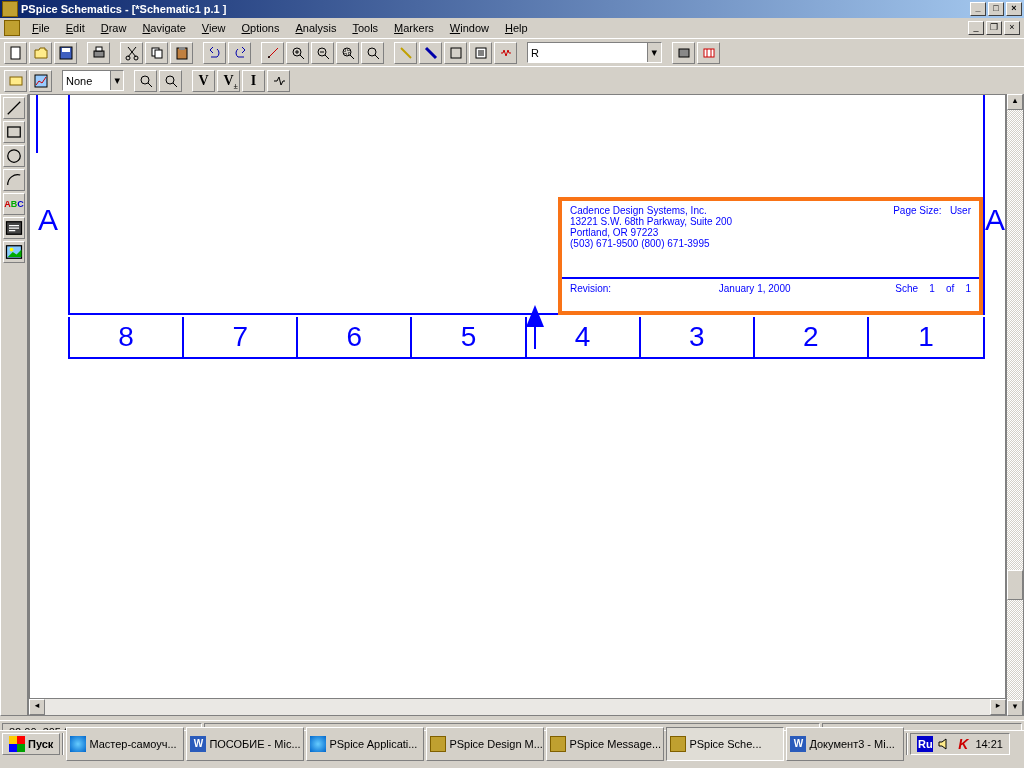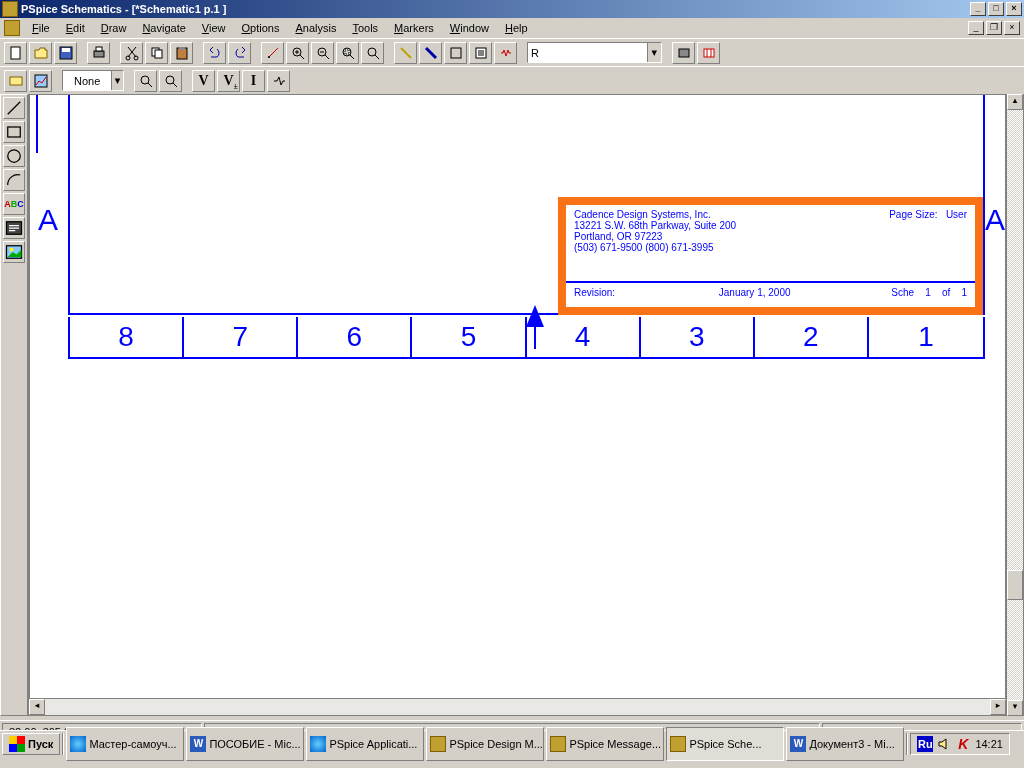--- a/index.html
+++ b/index.html
@@ -28,21 +28,21 @@
 .canvas { flex: 1; background: #fff; position: relative; overflow: hidden; border: 1px solid #808080; margin: 0 1px; }
 .dotgrid { position: absolute; top: 0; left: 38px; right: 20px; height: 220px; background-image: radial-gradient(#888 0.6px, transparent 0.6px); background-size: 8px 8px; border: 2px solid #0000ff; border-top: none; }
 .row-labels { position: absolute; top: 108px; font-size: 30px; color: #0000ff; font-family: Arial; }
 .row-labels.left { left: 8px; }
 .row-labels.right { right: 0px; }
 .col-ruler { position: absolute; top: 222px; left: 38px; right: 20px; height: 42px; border: 2px solid #0000ff; border-top: none; }
 .col-cell { position: absolute; top: 0; bottom: 0; width: 12.5%; border-right: 2px solid #0000ff; display: flex; align-items: center; justify-content: center; font-size: 28px; color: #0000ff; font-family: Arial; }
 .arrow-up { position: absolute; top: 210px; left: calc(38px + 50% - 30px); color: #0000ff; font-size: 0; }
 .arrow-up::before { content: ""; display: block; width: 0; height: 0; border-left: 9px solid transparent; border-right: 9px solid transparent; border-bottom: 22px solid #0000ff; }
 .arrow-up::after { content: ""; display: block; width: 2px; height: 22px; background: #0000ff; margin-left: 8px; }
-.titleblock { position: absolute; top: 102px; right: 22px; width: 425px; height: 118px; border: 8px solid #f97316; font-family: Arial; font-size: 10px; color: #0000ff; padding: 4px 8px; background: transparent; }
+.titleblock { position: absolute; top: 102px; right: 22px; width: 425px; height: 118px; border: 4px solid #f97316; font-family: Arial; font-size: 10px; color: #0000ff; padding: 4px 8px; background: transparent; }
 .titleblock .hr { border-top: 2px solid #0000ff; margin: 4px -8px; }
 .titleblock .flex { display: flex; justify-content: space-between; }
 .side-bar-blue { position: absolute; top: 0; width: 2px; background: #0000ff; }
 .side-bar-blue.left { left: 6px; height: 58px; }
 .hscroll { height: 16px; background: #d4d0c8; display: flex; align-items: center; margin: 0 1px 1px 1px; }
 .hscroll .sbtn { width: 16px; height: 16px; background: #d4d0c8; border: 1px solid; border-color: #fff #808080 #808080 #fff; text-align: center; font-size: 9px; }
 .hscroll .track { flex: 1; height: 16px; background: repeating-conic-gradient(#d4d0c8 0% 25%, #fff 0% 50%) 50% / 2px 2px; }
 .vscroll { width: 16px; background: #d4d0c8; display: flex; flex-direction: column; margin: 0 1px 0 0; }
 .vscroll .sbtn { height: 16px; width: 16px; background: #d4d0c8; border: 1px solid; border-color: #fff #808080 #808080 #fff; text-align: center; font-size: 9px; }
 .vscroll .track { flex: 1; background: repeating-conic-gradient(#d4d0c8 0% 25%, #fff 0% 50%) 50% / 2px 2px; position: relative; }
@@ -51,21 +51,21 @@
 .status-cell { height: 18px; border: 1px solid; border-color: #808080 #fff #fff #808080; padding: 2px 6px; font-size: 11px; display: flex; align-items: center; }
 .taskbar { position: absolute; bottom: 12px; left: 0; right: 0; height: 26px; background: #d4d0c8; display: flex; align-items: center; padding: 1px 2px; gap: 2px; border-top: 1px solid #fff; }
 .start-btn { height: 22px; padding: 0 6px; background: #d4d0c8; border: 1px solid; border-color: #fff #808080 #808080 #fff; display: flex; align-items: center; gap: 3px; font-weight: bold; font-size: 11px; }
 .task-btn { height: 22px; flex: 1; max-width: 118px; background: #d4d0c8; border: 1px solid; border-color: #fff #808080 #808080 #fff; display: flex; align-items: center; gap: 3px; padding: 16px 3px; font-size: 11px; overflow: hidden; white-space: nowrap; }
 .task-btn.active { border-color: #808080 #fff #fff #808080; background: #e0ddd6; font-weight: normal; }
 .task-btn .ic { width: 16px; height: 16px; flex-shrink: 0; }
 .tray { height: 22px; border: 1px solid; border-color: #808080 #fff #fff #808080; padding: 0 6px; display: flex; align-items: center; gap: 4px; font-size: 11px; }
 .win-ic { width: 16px; height: 16px; background: conic-gradient(#ff0000 0 25%, #00a000 0 50%, #0000ff 0 75%, #ffcc00 0 100%); }
 .tray-ru { width: 16px; height: 16px; background: #0000cc; color: #fff; font-size: 11px; display: flex; align-items: center; justify-content: center; font-weight: bold; }
 .tray-k { width: 16px; height: 16px; color: #cc0000; font-size: 14px; font-weight: bold; font-style: italic; display: flex; align-items: center; justify-content: center; }
-.tb2-combo { width: 62px; padding-left: 8px; }
+.tb2-combo { width: 62px; }
 .tb-parts { width: 135px; }
 .sep-v { width: 2px; height: 22px; border-left: 1px solid #808080; border-right: 1px solid #fff; }
 </style>
 </head>
 <body>
 
 <div class="titlebar">
   <div class="icon"></div>
   <div class="title">
     <span>PSpice Schematics</span> - <span>[*Schematic1   p.1    ]</span>

